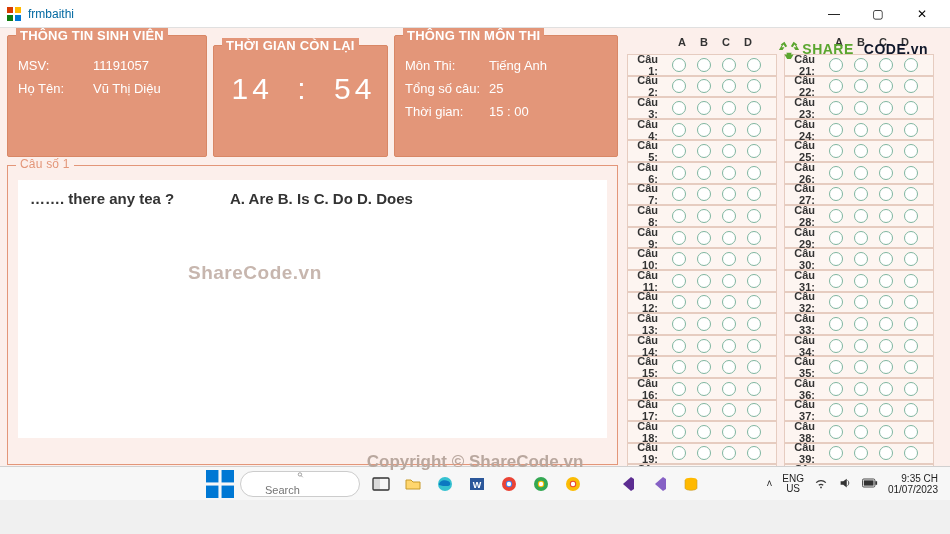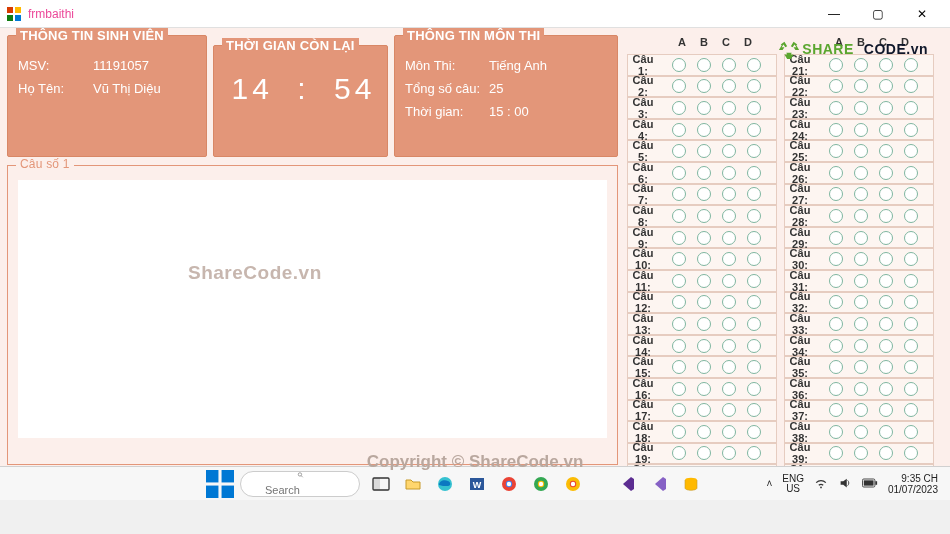--- a/index.html
+++ b/index.html
@@ -2,21 +2,21 @@
 <html><head>
 <meta charset="utf-8">
 <style>
   * { box-sizing: border-box; margin: 0; padding: 0; }
   html, body { width: 950px; height: 534px; overflow: hidden; font-family: "Segoe UI", Arial, sans-serif; background: #f0f0f0; }
   
   
   .titlebar { height: 28px; background: #fff; display: flex; align-items: center; padding: 0 6px; border-bottom: 1px solid #e0e0e0; }
   .titlebar .ico { width: 16px; height: 16px; margin-right: 6px; display:inline-block; }
   .titlebar .ico svg { width:16px; height:16px; }
-  .titlebar .title { font-size: 12px; color: #ec4899; flex: 1; }
+  .titlebar .title { font-size: 12px; color: #0369a1; flex: 1; }
   .titlebar .winbtns { display: flex; gap: 0; }
   .titlebar .winbtn { width: 44px; height: 28px; display: flex; align-items: center; justify-content: center; font-size: 12px; color:#000; }
   
   
   .client { position: relative; height: 472px; background: #fcefeb; display: flex; }
   
   
   .left { width: 625px; padding: 7px; position: relative; }
   .peach { background: #e39679; border: 1px solid #d88766; border-radius: 2px; }
   .top-row { display: flex; gap: 6px; height: 122px; margin-bottom: 8px; }
@@ -48,21 +48,21 @@
   
   .right { flex: 1; background:#fcefeb; padding: 2px 4px 0 0; position: relative;}
   .sheet-col { width: 150px; position: absolute; top:2px; }
   .sheet-col.c1 { left: 2px; }
   .sheet-col.c2 { left: 159px; }
   .sheet-hdr { display:flex; height:24px; align-items:center; font-size:11px; font-weight:600; color:#333;}
   .sheet-hdr .lab{ width:44px;}
   .sheet-hdr .hc{ width:22px; text-align:center;}
   .sheet-hdr .pad{ width:16px;}
   .qrow { height:21.6px; border:1px solid #e6ccc0; background:#fdf5f1; display:flex; align-items:center;}
-  .qrow .qlab{ width:43px; font-size:11px; font-weight:600; color:#333; text-align:center; padding-right:13px;}
+  .qrow .qlab{ width:43px; font-size:11px; font-weight:600; color:#333; text-align:right; padding-right:13px;}
   .qrow .opts{ display:flex; gap:3px; padding-left:1px;}
   .radio { width:14px; height:14px; border:1.6px solid #7fb6a0; border-radius:50%; background:#fff;}
   .qrow .sep{ width:14px;}
   
   
   .sharecode-logo { position:absolute; top: 10px; right: 22px; display:flex; align-items:center; gap:2px; z-index:60;}
   .sharecode-logo svg{ width:22px; height:22px;}
   .sharecode-logo .txt{ font-size:14px; font-weight:700; letter-spacing:0.5px;}
   .sharecode-logo .green{color:#5aa62f;}
   .sharecode-logo .gray{color:#0f172a;padding-left:10px;}
@@ -141,20 +141,24 @@
         <div class="kv">
             <span class="k" style="width:84px">Thời gian:</span>
             <span>15 : 00</span>
           </div>
       </div>
     </div>
 
     <div class="question-group">
       <div class="gb-title">Câu số 1</div>
       <div class="qtext">
+        <div class="qline">
+          <span class="stem">……. there any tea ?</span>
+          <span>A. Are B. Is C. Do D. Does</span>
+        </div>
         <div class="watermark-center">ShareCode.vn</div>
       </div>
     </div>
 
     <div class="btn-row">
       <button class="btn">Câu trước</button>
       <button class="btn small">C</button>
       <button class="btn submit">NÔP BÀI</button>
     </div>
   </div>

